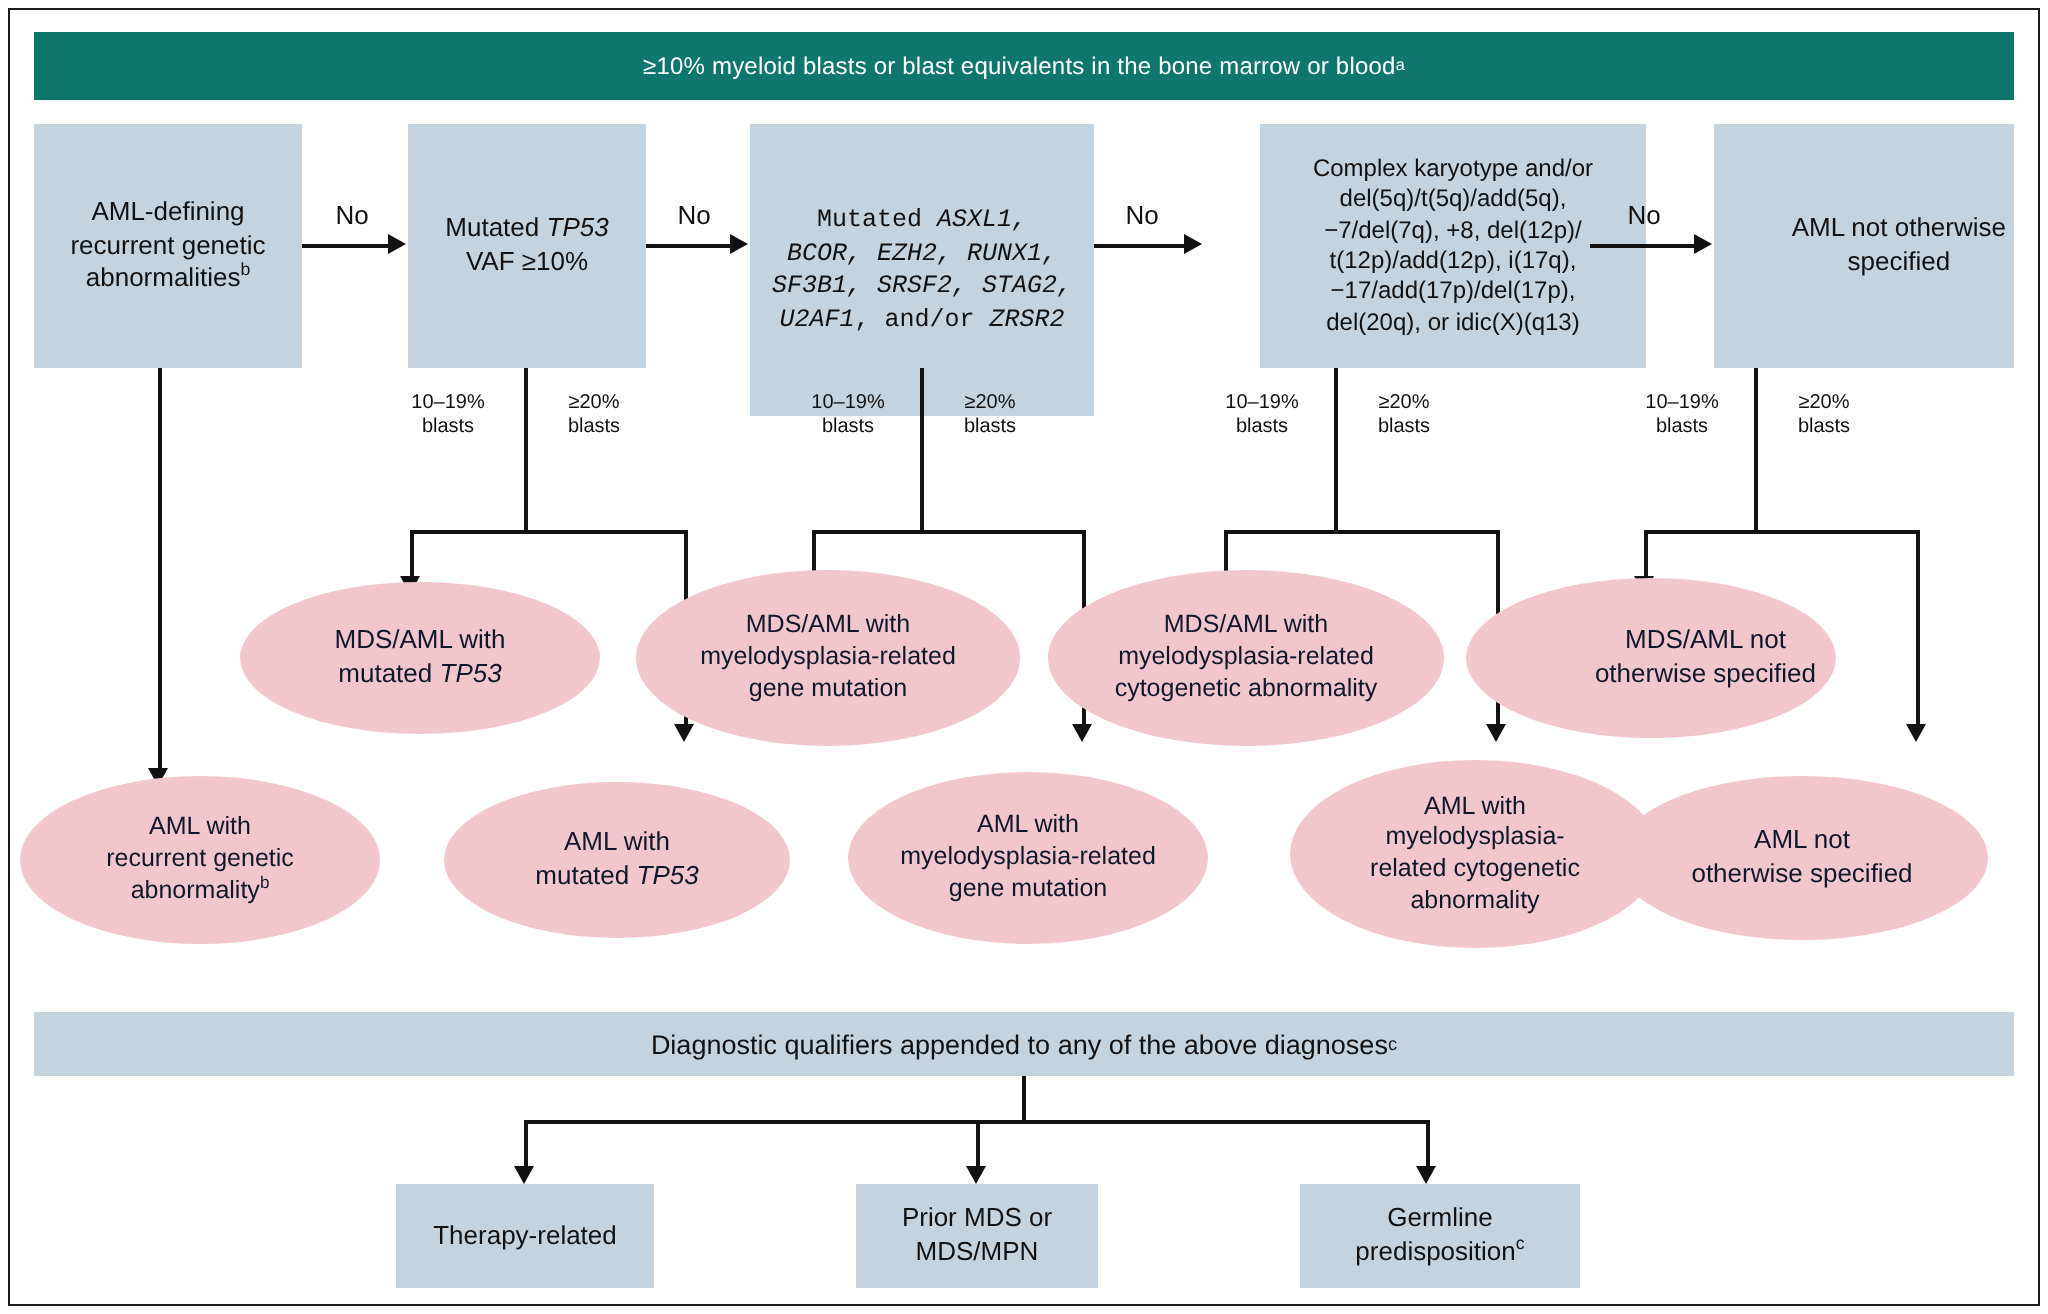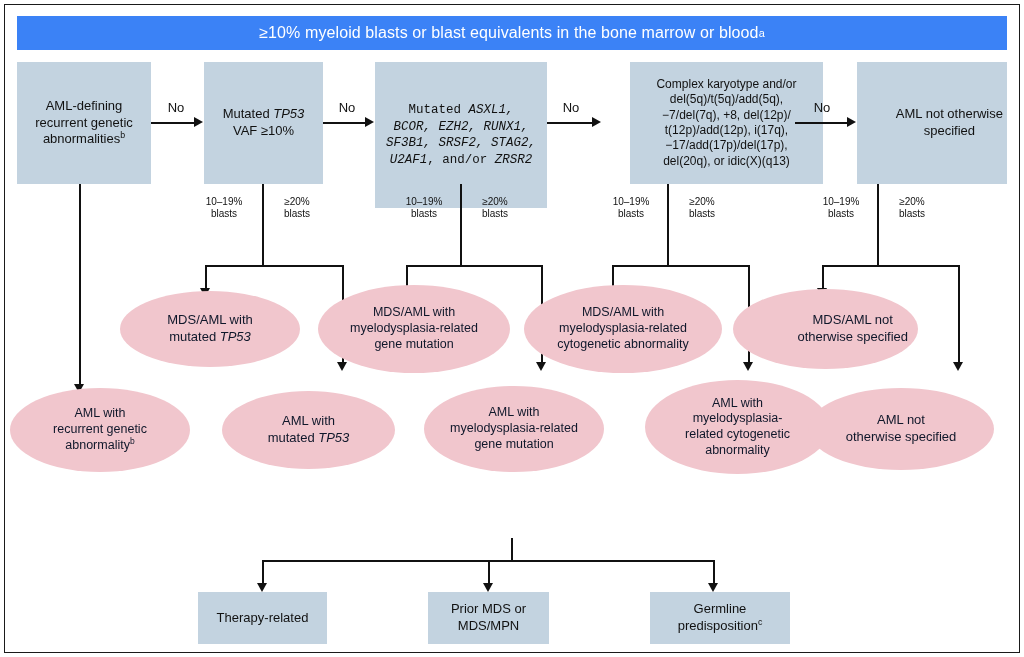--- a/index.html
+++ b/index.html
@@ -15,23 +15,23 @@
   
   #frame{
     position:absolute;left:4px;top:4px;width:1016px;height:649px;
     border:1.5px solid #1a1a1a;box-sizing:border-box;
   }
 
   
   .node{position:absolute;box-sizing:border-box;}
 
   .banner{
-    background:#3b82f6;color:#ffffff;
-    display:flex;align-items:center;justify-content:center;
-    font-size:16px;letter-spacing:.1px;
+    background:#0f766e;color:#ffffff;
+    display:flex;align-items:center;justify-content:center;
+    font-size:12px;letter-spacing:.1px;
   }
   .banner-light{
     background:#c3d3e0;color:#111111;
     display:flex;align-items:center;justify-content:center;
     font-size:13.5px;
   }
   .bluebox{
     background:#c3d3e0;color:#111111;
     display:flex;align-items:center;justify-content:center;
     text-align:center;font-size:13px;line-height:1.30;
@@ -241,20 +241,24 @@
     </div>
   </div>
 
   <div class="node ellipse" style="left:808px;top:388px;width:186px;height:82px;">
     <div>
       <span>AML not</span><br>
       <span>otherwise specified</span>
     </div>
   </div>
 
+  <div class="node banner-light" style="left:17px;top:506px;width:990px;height:32px;">
+    <span>Diagnostic qualifiers appended to any of the above diagnoses</span>
+      <sup>c</sup>
+  </div>
 
   <div class="vline" style="left:511px;top:538px;height:23px;"></div>
   <div class="hline" style="left:262px;top:560px;width:452px;"></div>
 
   <div class="vline" style="left:262px;top:560px;height:25px;"></div>
   <div class="arrowdown" style="left:257px;top:583px;"></div>
 
   <div class="vline" style="left:488px;top:560px;height:25px;"></div>
   <div class="arrowdown" style="left:483px;top:583px;"></div>
 

